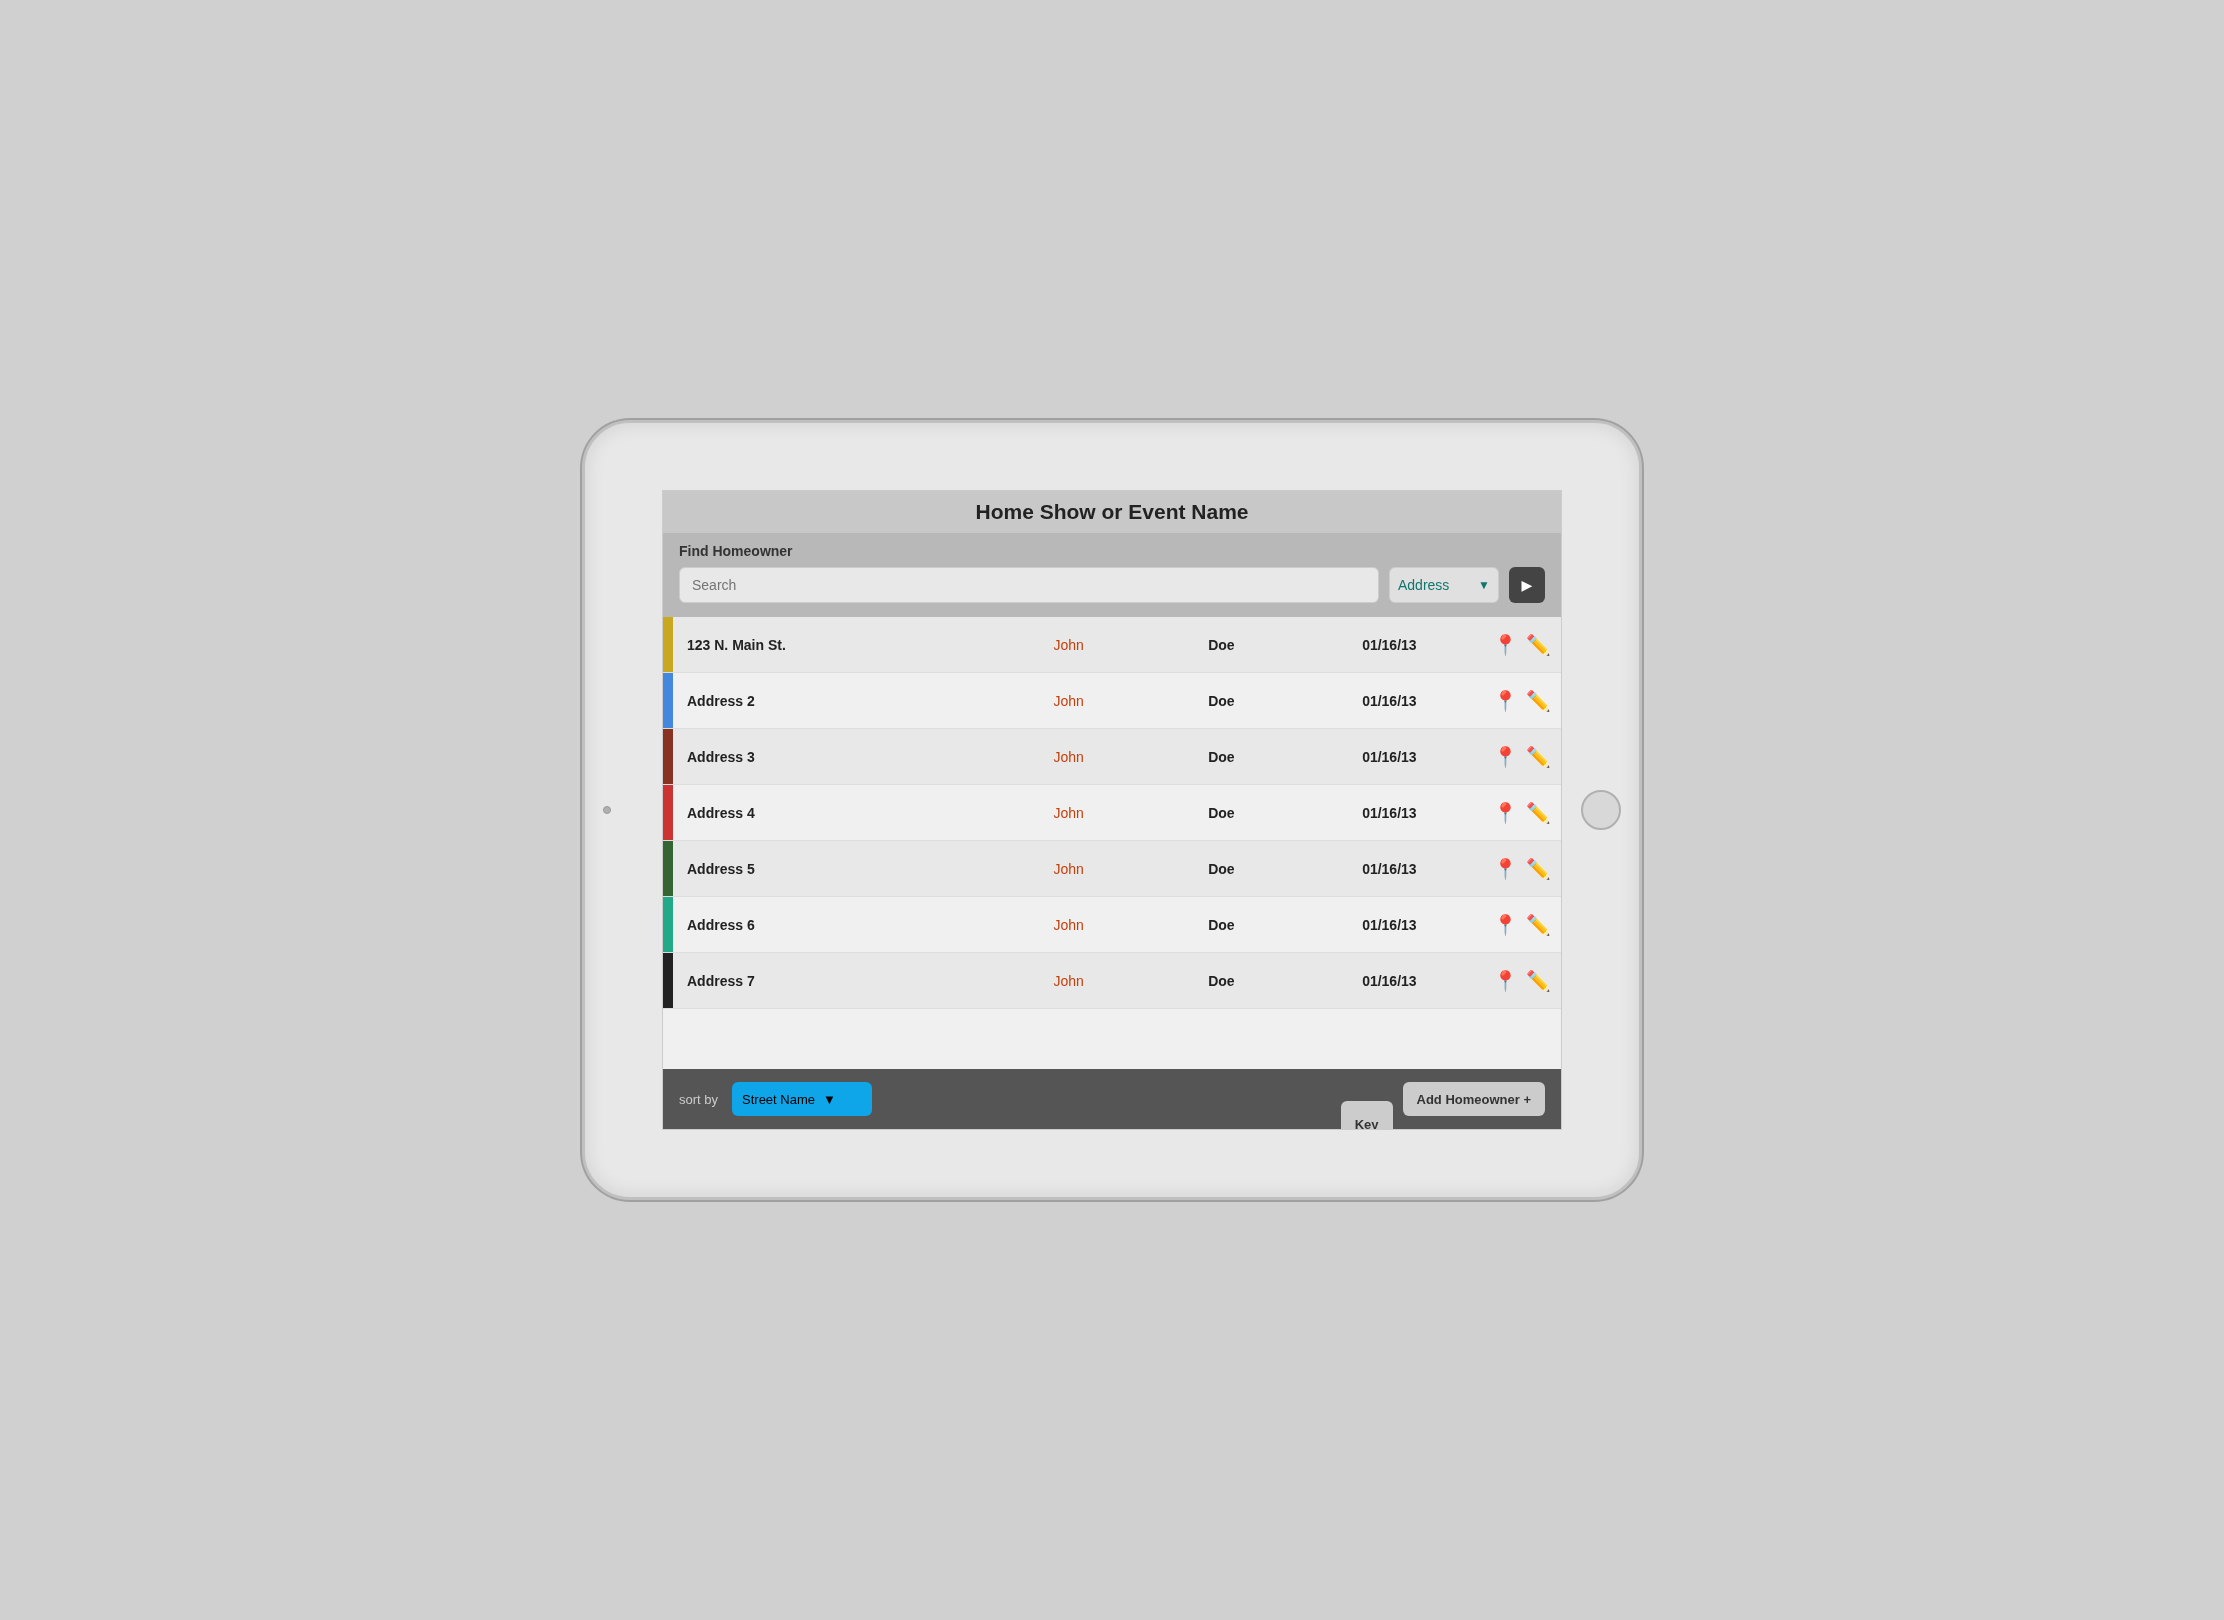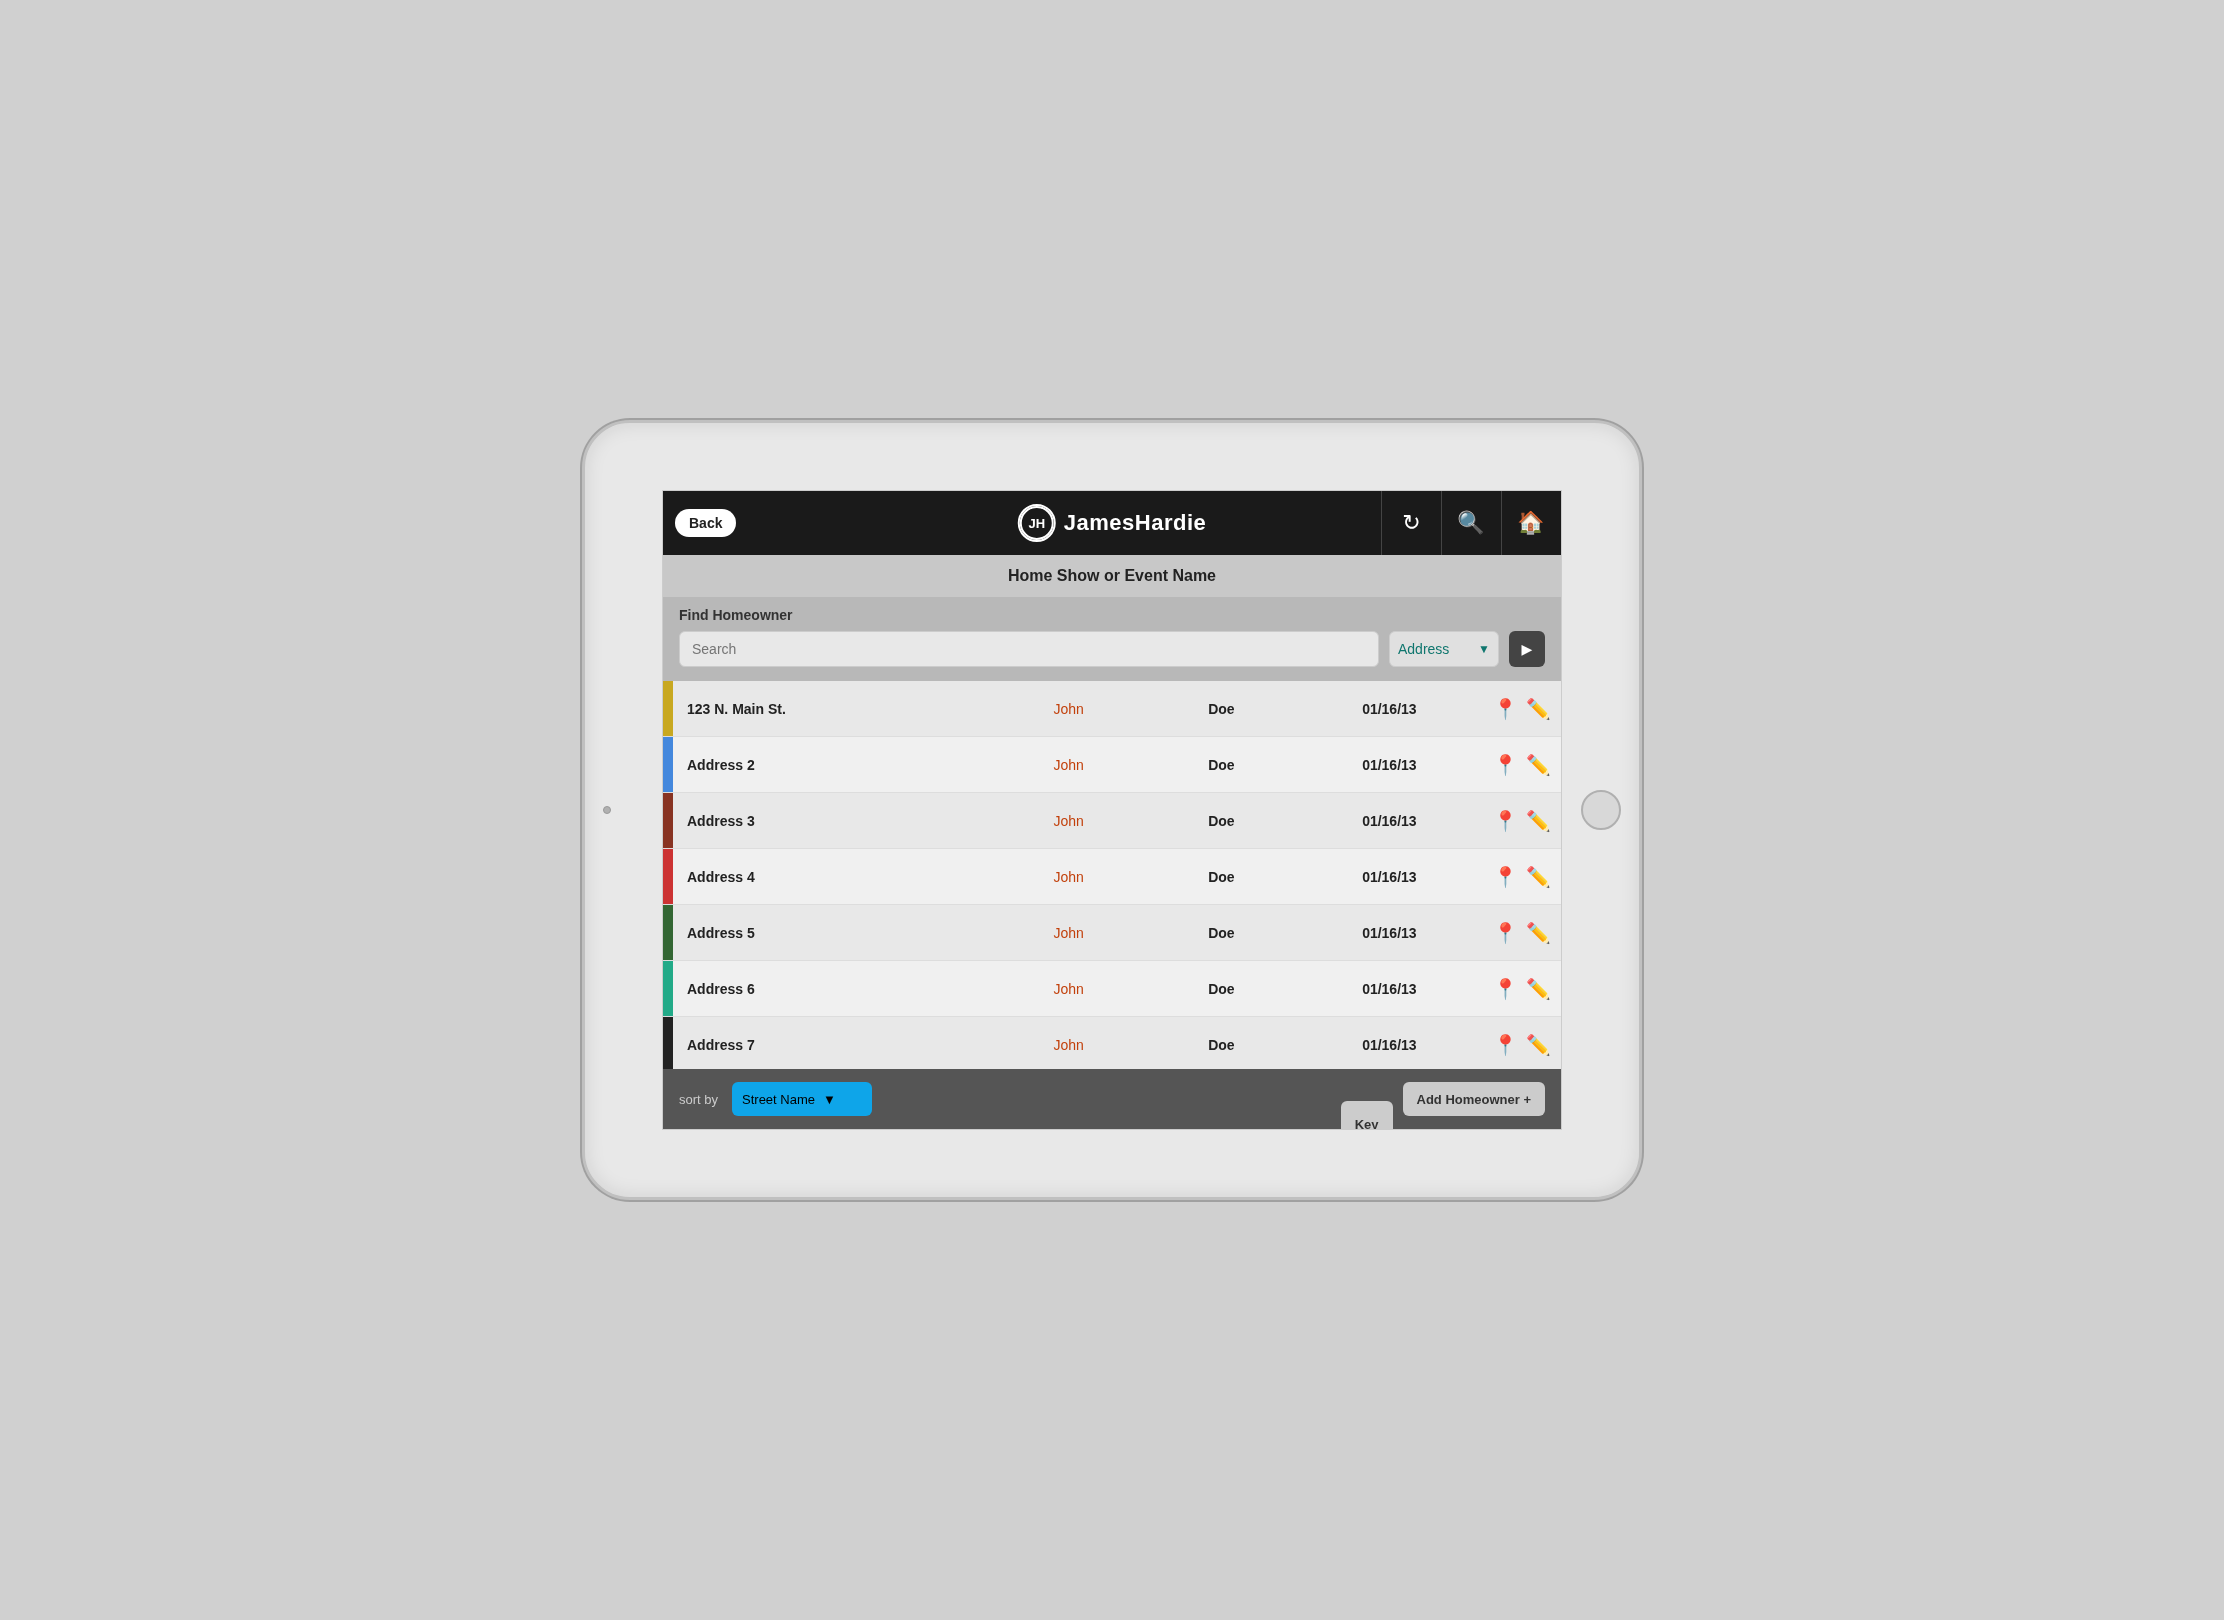--- a/index.html
+++ b/index.html
@@ -134,21 +134,21 @@
     .event-title-bar {
       background: #c8c8c8;
       height: 42px;
       display: flex;
       align-items: center;
       justify-content: center;
       flex-shrink: 0;
     }
 
     .event-title {
-      font-size: 16px;
+      font-size: 21px;
       font-weight: 700;
       color: #222;
     }
 
     
     .search-area {
       background: #b8b8b8;
       padding: 10px 16px 14px 16px;
       flex-shrink: 0;
     }
@@ -347,43 +347,20 @@
   </style>
 </head>
 <body>
 
 <div class="tablet-frame">
   <div class="tablet-side-btn-left"></div>
   <div class="tablet-side-btn-right"></div>
 
   <div class="screen">
 
-    <div class="header">
-      <button class="back-button">Back</button>
-      <div class="logo-area">
-        <div class="logo-icon">
-          <svg width="34" height="34" viewBox="0 0 34 34">
-            <circle cx="17" cy="17" r="16" fill="none" stroke="white" stroke-width="2"></circle>
-            <text x="17" y="22" text-anchor="middle" fill="white" font-size="13" font-weight="900" font-family="Arial">JH</text>
-          </svg>
-        </div>
-        <span class="logo-text">JamesHardie</span>
-      </div>
-      <div class="header-icons">
-        <div class="header-icon-btn">
-          <span>↻</span>
-        </div>
-        <div class="header-icon-btn">
-          <span>🔍</span>
-        </div>
-        <div class="header-icon-btn">
-          <span>🏠</span>
-        </div>
-      </div>
-    </div>
 
     <div class="event-title-bar">
       <span class="event-title">Home Show or Event Name</span>
     </div>
 
     <div class="search-area">
       <div class="find-label">Find Homeowner</div>
       <div class="search-row">
         <input class="search-input" type="text" placeholder="Search" style="">
         <div class="search-dropdown">

